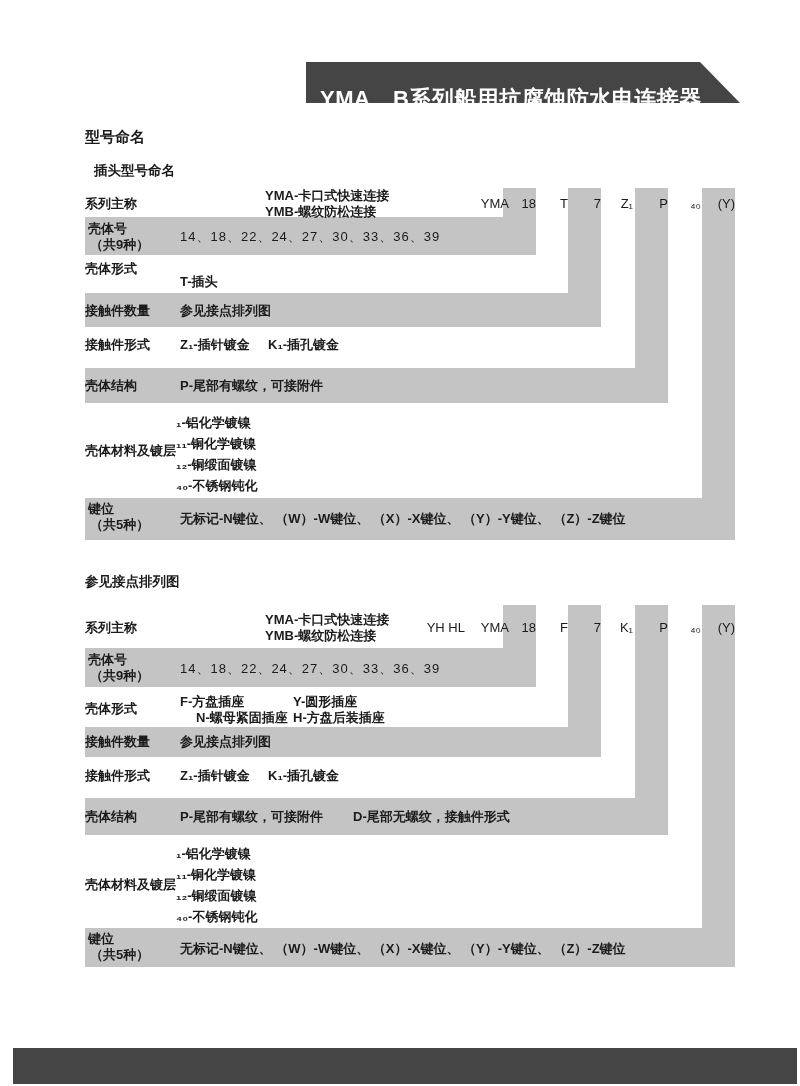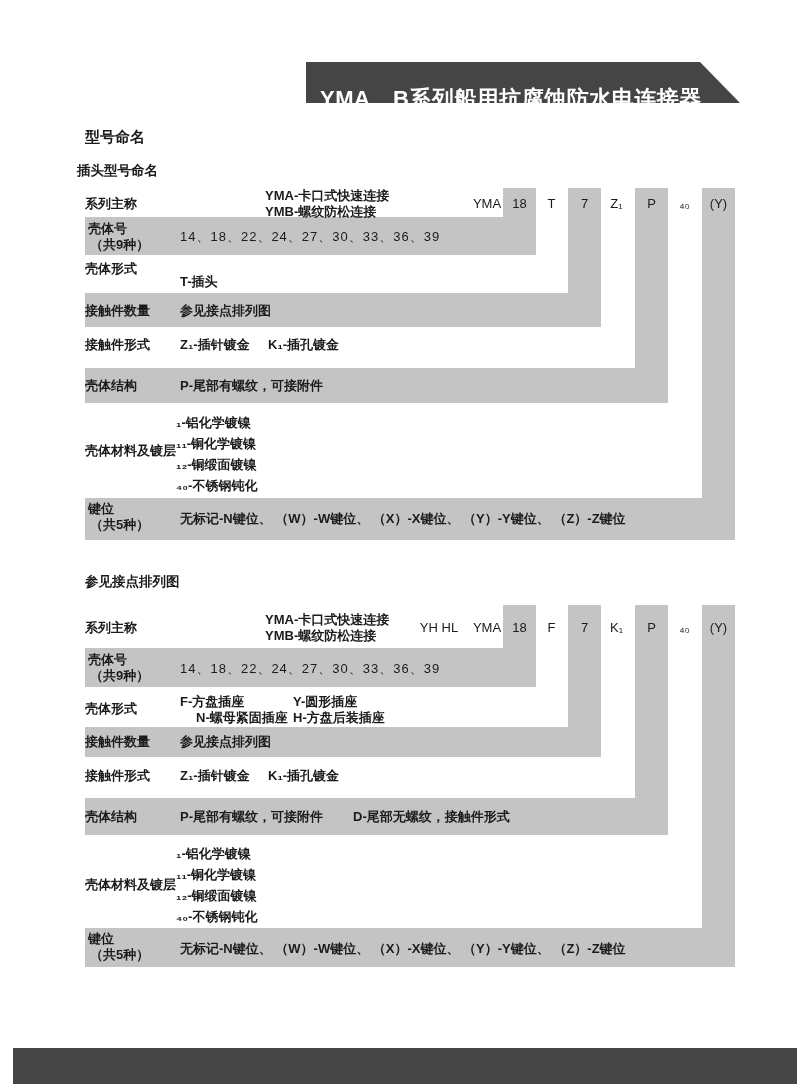--- a/index.html
+++ b/index.html
@@ -9,33 +9,33 @@
   .band{position:absolute;background:#454545;}
   .hdrbar{position:absolute;left:306px;top:62px;width:434px;height:41px;background:#454545;
           clip-path:polygon(0 0, calc(100% - 40px) 0, 100% 100%, 0 100%);}
   .hdrtitle{position:absolute;left:14px;top:0;height:54px;line-height:41px;color:#ffffff;
             font-size:22px;font-weight:700;letter-spacing:0.5px;white-space:nowrap;margin-top:16px;}
   .hd1{position:absolute;font-size:15px;font-weight:700;white-space:nowrap;text-align:center;}
   .hd2{position:absolute;font-size:13.5px;font-weight:700;white-space:nowrap;}
   .lbl{position:absolute;font-size:13px;font-weight:700;line-height:16px;white-space:nowrap;}
   .val{position:absolute;font-size:13px;font-weight:700;line-height:16px;white-space:nowrap;}
   .num{position:absolute;font-size:13px;font-weight:400;line-height:16px;white-space:nowrap;letter-spacing:1px;}
-  .code{position:absolute;font-size:13px;font-weight:400;line-height:15px;text-align:center;white-space:nowrap;}
+  .code{position:absolute;font-size:13px;font-weight:400;line-height:15px;text-align:right;white-space:nowrap;}
 </style>
 </head>
 <body>
 
 <div class="page">
 
   <div class="hdrbar">
     <div class="hdrtitle">YMA、B系列船用抗腐蚀防水电连接器</div>
   </div>
 
   <div class="hd1" style="left:85px;top:128px;">型号命名</div>
-  <div class="hd2" style="left:77px;top:162px;">插头型号命名</div>
+  <div class="hd2" style="left:94px;top:162px;">插头型号命名</div>
 
   <div class="bar" style="left:503px;top:188px;width:33px;height:67px;"></div>
   <div class="bar" style="left:568px;top:188px;width:33px;height:139px;"></div>
   <div class="bar" style="left:635px;top:188px;width:33px;height:215px;"></div>
   <div class="bar" style="left:702px;top:188px;width:33px;height:352px;"></div>
 
   <div class="bar" style="left:85px;top:217px;width:451px;height:38px;"></div>
   <div class="bar" style="left:85px;top:293px;width:516px;height:34px;"></div>
   <div class="bar" style="left:85px;top:368px;width:583px;height:35px;"></div>
   <div class="bar" style="left:85px;top:498px;width:650px;height:42px;"></div>

